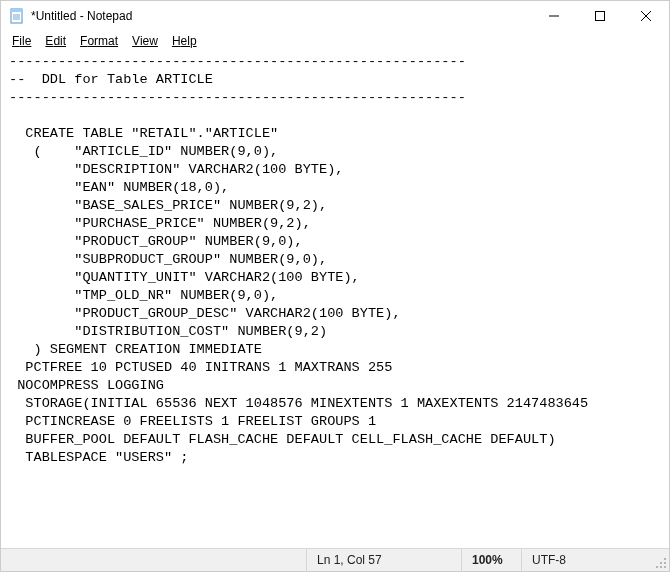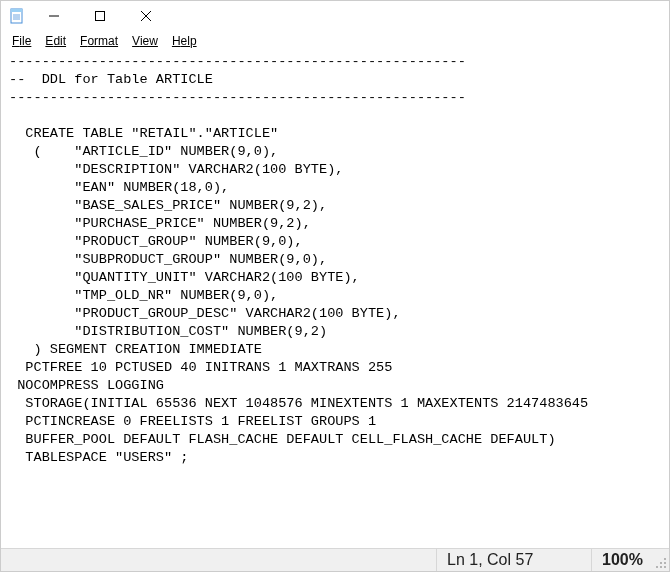--- a/index.html
+++ b/index.html
@@ -10,21 +10,21 @@
     .titlebar-title { flex: 1; font-size: 12px; color: #000; }
     .window-controls { display: flex; height: 100%; }
     .win-btn { width: 46px; display: flex; align-items: center; justify-content: center; color: #000; }
 
     .menubar { height: 20px; display: flex; align-items: center; padding: 0 4px; font-size: 12px; text-align: right; }
     .menu-item { padding: 2px 7px; }
     .menu-item span { text-decoration: underline; }
 
     .editor { flex: 1; overflow: auto; padding: 2px 4px 2px 8px; font-family: Consolas, "Courier New", monospace; font-size: 13.6px; line-height: 18px; white-space: pre; color: #000; outline: none; }
 
-    .statusbar { height: 23px; display: flex; border-top: 1px solid #d7d7d7; background: #f0f0f0; font-size: 16px; color: #222; }
+    .statusbar { height: 23px; display: flex; border-top: 1px solid #d7d7d7; background: #f0f0f0; font-size: 12px; color: #222; }
     .status-cell { border-left: 1px solid #d7d7d7; padding: 3px 10px; display: flex; align-items: center; }
     .status-spacer { flex: 1; }
     .status-cell.lncol { width: 155px; }
     .status-cell.zoom { width: 60px; font-weight: bold; }
     .status-cell.eol  { width: 135px; }
     .status-cell.enc  { width: 130px; }
     .status-grip { width: 18px; display: flex; align-items: flex-end; justify-content: flex-end; padding: 2px; }
   </style>
 </head>
 <body>
@@ -32,20 +32,21 @@
 <div class="titlebar">
   <span class="titlebar-icon">
     <svg viewBox="0 0 16 16" width="16" height="16">
       <rect x="2" y="1" width="11" height="14" fill="#fff" stroke="#4a90d9" stroke-width="1"></rect>
       <rect x="2" y="1" width="11" height="3" fill="#9cd0f4"></rect>
       <line x1="4" y1="7" x2="11" y2="7" stroke="#4a90d9" stroke-width="0.8"></line>
       <line x1="4" y1="9" x2="11" y2="9" stroke="#4a90d9" stroke-width="0.8"></line>
       <line x1="4" y1="11" x2="11" y2="11" stroke="#4a90d9" stroke-width="0.8"></line>
     </svg>
   </span>
+  <div class="titlebar-title">*Untitled - Notepad</div>
   <div class="window-controls">
     <div class="win-btn">
       <svg width="10" height="10" viewBox="0 0 10 10">
           <line x1="0" y1="5" x2="10" y2="5" stroke="currentColor" stroke-width="1"></line>
         </svg>
     </div>
     <div class="win-btn">
       <svg width="10" height="10" viewBox="0 0 10 10">
           <rect x="0.5" y="0.5" width="9" height="9" fill="none" stroke="currentColor" stroke-width="1"></rect>
         </svg>
@@ -89,20 +90,21 @@
   STORAGE(INITIAL 65536 NEXT 1048576 MINEXTENTS 1 MAXEXTENTS 2147483645
   PCTINCREASE 0 FREELISTS 1 FREELIST GROUPS 1
   BUFFER_POOL DEFAULT FLASH_CACHE DEFAULT CELL_FLASH_CACHE DEFAULT)
   TABLESPACE "USERS" ;
 </div>
 
 <div class="statusbar">
   <div class="status-spacer"></div>
   <div class="status-cell lncol">Ln 1, Col 57</div>
   <div class="status-cell zoom">100%</div>
+  <div class="status-cell enc">UTF-8</div>
   <div class="status-grip">
     <svg width="12" height="12" viewBox="0 0 12 12">
       <circle cx="10" cy="2" r="0.9" fill="#999"></circle>
       <circle cx="6" cy="6" r="0.9" fill="#999"></circle>
         <circle cx="10" cy="6" r="0.9" fill="#999"></circle>
       <circle cx="2" cy="10" r="0.9" fill="#999"></circle>
         <circle cx="6" cy="10" r="0.9" fill="#999"></circle>
         <circle cx="10" cy="10" r="0.9" fill="#999"></circle>
     </svg>
   </div>

